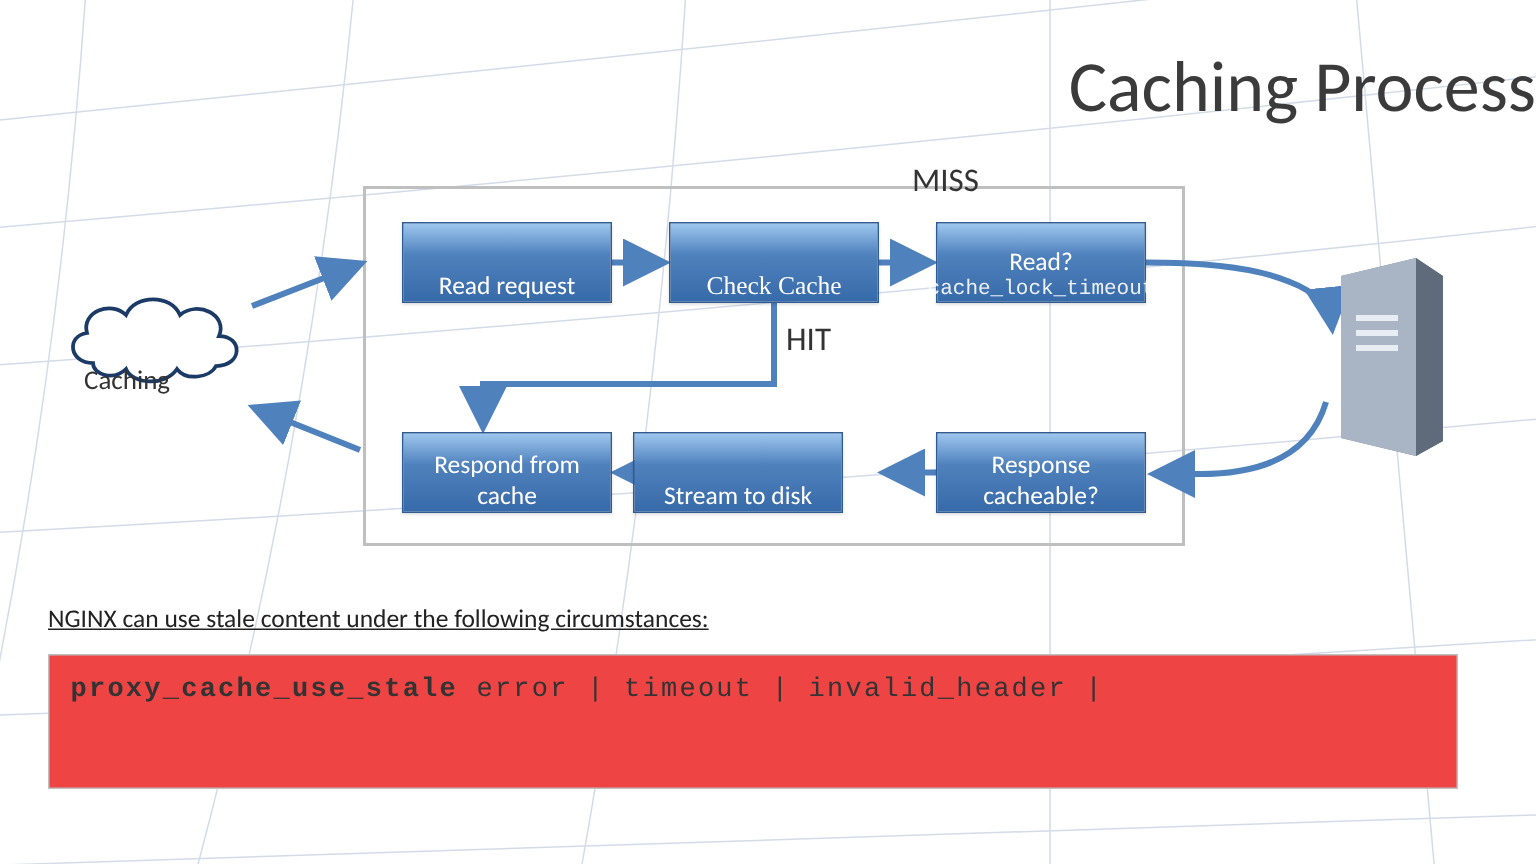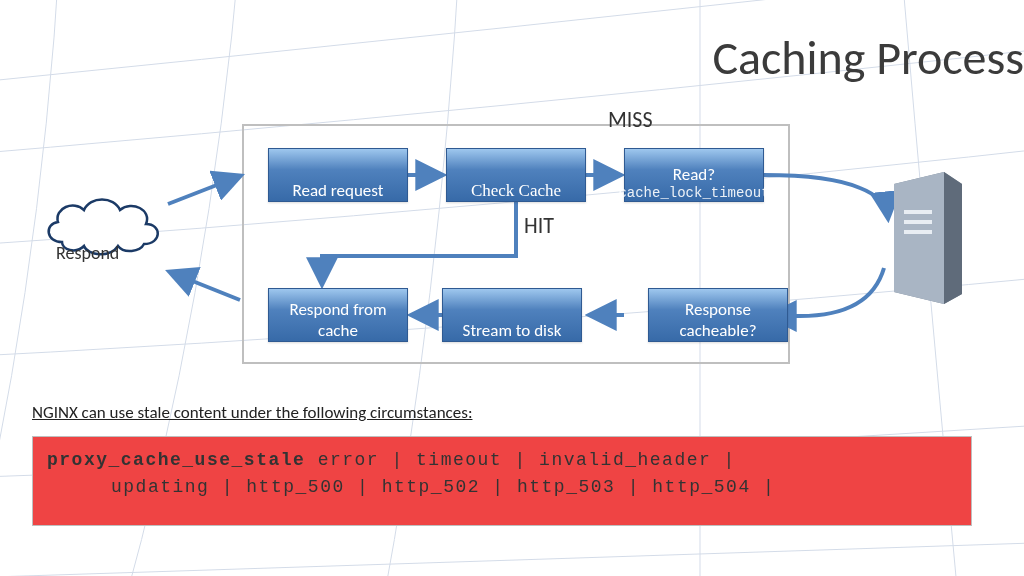--- a/index.html
+++ b/index.html
@@ -133,21 +133,21 @@
     <path d="M900 -50 Q 930 300 960 620"></path>
     <path d="M1060 -50 Q 1110 300 1160 620"></path>
   </g>
 </svg>
 
 <h1 class="title">Caching Process</h1>
 
 <svg class="cloud" viewBox="0 0 128 72">
   <path d="M22 54 C 6 54 4 36 18 34 C 14 20 34 12 44 22 C 50 8 74 8 80 22 C 92 12 112 22 106 36 C 122 36 122 56 104 56 C 100 64 84 66 78 58 C 70 70 48 68 44 58 C 36 66 22 62 22 54 Z" fill="#ffffff" stroke="#1b3a66" stroke-width="2.5"></path>
 </svg>
-<div class="cloud-label">Respond</div>
+<div class="cloud-label">Caching</div>
 
 <svg class="server" viewBox="0 0 90 140">
   <polygon points="12,18 62,6 80,18 80,128 62,138 12,126" fill="#7d8a9a"></polygon>
   <polygon points="12,18 62,6 62,138 12,126" fill="#a9b5c4"></polygon>
   <polygon points="62,6 80,18 80,128 62,138" fill="#5f6b7a"></polygon>
   <rect x="22" y="44" width="28" height="4" fill="#e8edf3"></rect>
   <rect x="22" y="54" width="28" height="4" fill="#e8edf3"></rect>
   <rect x="22" y="64" width="28" height="4" fill="#e8edf3"></rect>
 </svg>
 
@@ -164,24 +164,24 @@
 </div>
 <div class="node" style="left:624px; top:148px;">
   <span>Read?</span>
   <span class="sub">cache_lock_timeout</span>
 </div>
 
 <div class="node" style="left:268px; top:288px;">
   <span>Respond from</span>
   <span>cache</span>
 </div>
-<div class="node" style="left:442px; top:288px;">
+<div class="node" style="left:422px; top:288px;">
   <span>Stream to disk</span>
 </div>
-<div class="node" style="left:624px; top:288px;margin-left:24px;">
+<div class="node" style="left:624px; top:288px;">
   <span>Response</span>
   <span>cacheable?</span>
 </div>
 
 <svg class="arrow" style="left:0; top:0; width:1024px; height:400px;" viewBox="0 0 1024 400">
   <defs>
     <marker id="ah" viewBox="0 0 12 12" refX="10" refY="6" markerWidth="8" markerHeight="8" orient="auto">
       <path d="M0 0 L12 6 L0 12 Z" class="arrow-head"></path>
     </marker>
   </defs>
@@ -204,14 +204,13 @@
 
   <path d="M516 202 L 516 256 L 322 256 L 322 284" class="arrow-line" marker-end="url(#ah)"></path>
 </svg>
 
 <div class="description">NGINX can use stale content under the following circumstances:</div>
 
 <div class="code-box">
   <div>
     <span class="bold">proxy_cache_use_stale</span><span> error | timeout | invalid_header |</span>
   </div>
-  <div style="padding-left:64px;">updating | http_500 | http_502 | http_503 | http_504 |</div>
 </div>
 
 </body></html>

